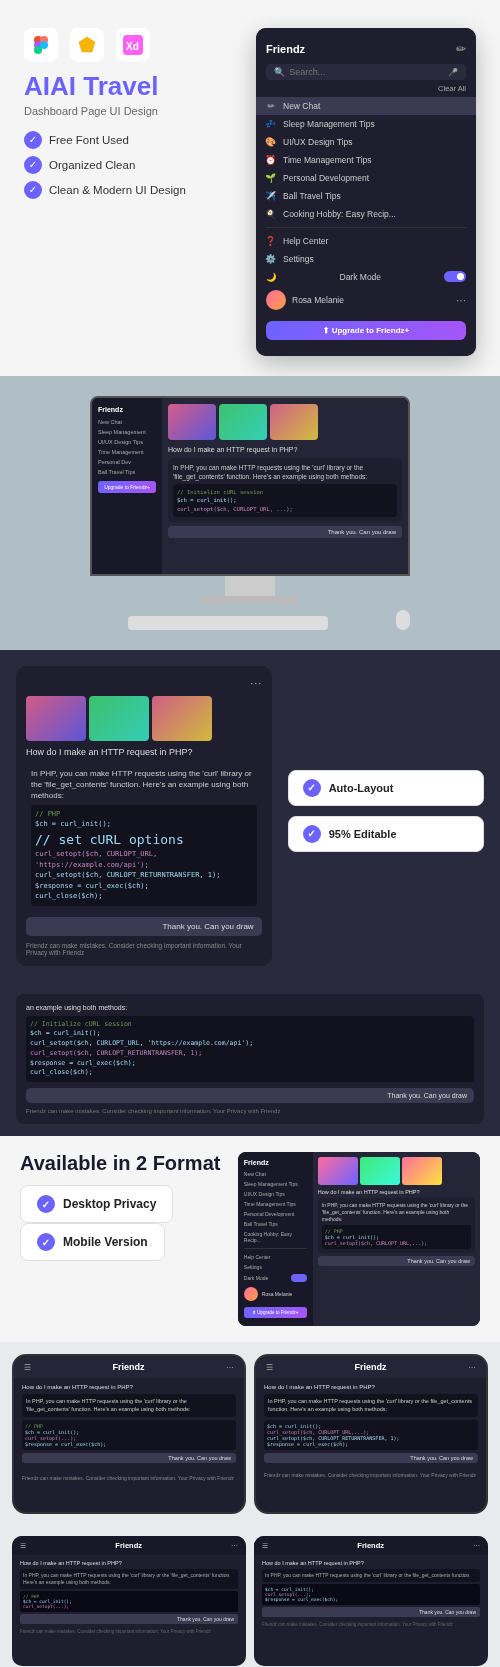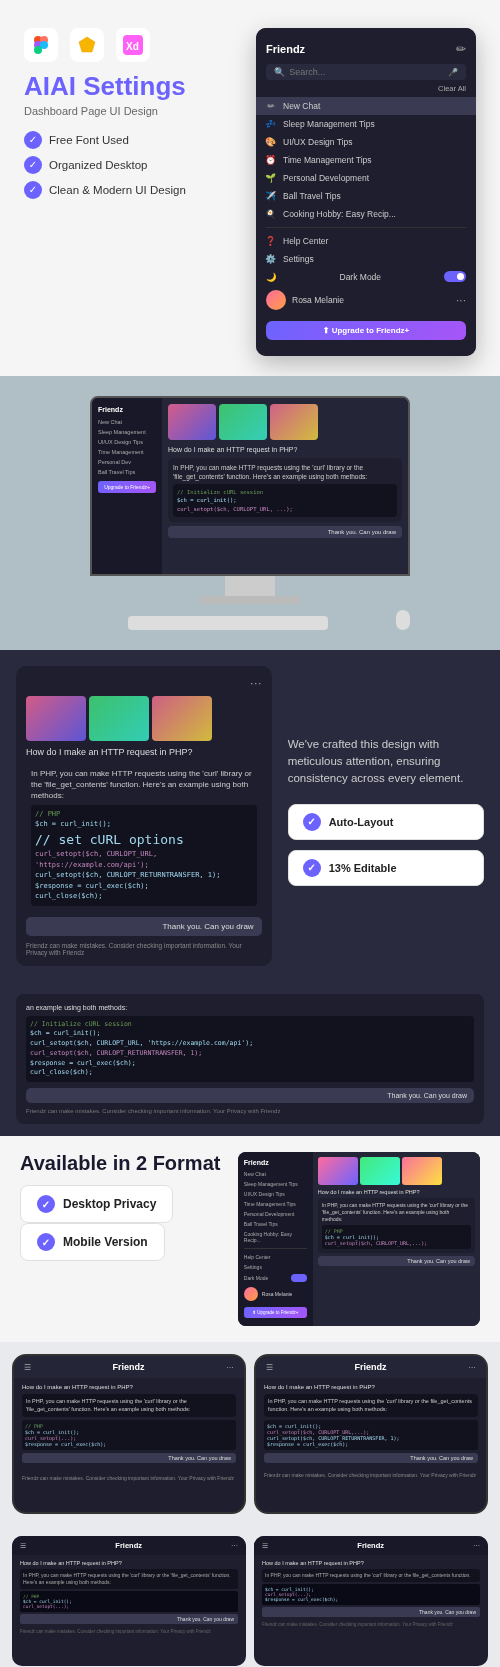--- a/index.html
+++ b/index.html
@@ -534,31 +534,31 @@
           </svg>
       </div>
       <div class="tool-icon xd">
         <svg width="20" height="20" viewBox="0 0 20 20">
             <rect width="20" height="20" rx="4" fill="#FF61F6"></rect>
             <text x="3" y="15" font-size="10" font-weight="bold" fill="white">Xd</text>
           </svg>
       </div>
     </div>
     <div class="hero-title">
-      <span>AI</span><span>AI Settings</span>
+      <span>AI</span><span>AI Travel</span>
     </div>
     <div class="hero-subtitle">Dashboard Page UI Design</div>
     <div class="feature-list">
       <div class="feature-item">
         <div class="check-circle">✓</div>
         <span>Free Font Used</span>
       </div>
       <div class="feature-item">
         <div class="check-circle">✓</div>
-        <span>Organized Desktop</span>
+        <span>Organized Clean</span>
       </div>
       <div class="feature-item">
         <div class="check-circle">✓</div>
         <span>Clean &amp; Modern UI Design</span>
       </div>
     </div>
   </div>
 
   <div class="hero-mockup">
     <div class="mockup-sidebar">
@@ -688,28 +688,27 @@
         <div class="code-line keyword" style="font-size:7px;">curl_setopt($ch, CURLOPT_URL, 'https://example.com/api');</div>
         <div class="code-line" style="font-size:7px;">curl_setopt($ch, CURLOPT_RETURNTRANSFER, 1);</div>
         <div class="code-line" style="font-size:7px;">$response = curl_exec($ch);</div>
         <div class="code-line" style="font-size:7px;">curl_close($ch);</div>
       </div>
     </div>
     <div style="font-size:8px;color:#ddd;background:#3a3a52;border-radius:5px;padding:5px 8px;margin-top:6px;text-align:right;">Thank you. Can you draw</div>
     <div style="font-size:6.5px;color:#888;margin-top:6px;">Friendz can make mistakes. Consider checking important information. Your Privacy with Friendz</div>
   </div>
   <div class="chat-detail-right">
-    <div class="detail-desc">We've crafted this design with meticulous attention, ensuring consistency across every element.</div>
     <div class="feature-badge">
       <div class="check-circle">✓</div>
       <span>Auto-Layout</span>
     </div>
     <div class="feature-badge">
       <div class="check-circle">✓</div>
-      <span>13% Editable</span>
+      <span>95% Editable</span>
     </div>
   </div>
 </div>
 
 <div style="background:#2a2a3e;padding:12px 16px;">
   <div style="background:#1e1e2e;border-radius:8px;padding:10px;">
     <div style="font-size:7px;color:#ddd;margin-bottom:5px;">an example using both methods:</div>
     <div class="code-block">
       <div class="code-line comment" style="font-size:6.5px;">// Initialize cURL session</div>
       <div class="code-line" style="font-size:6.5px;">$ch = curl_init();</div>

